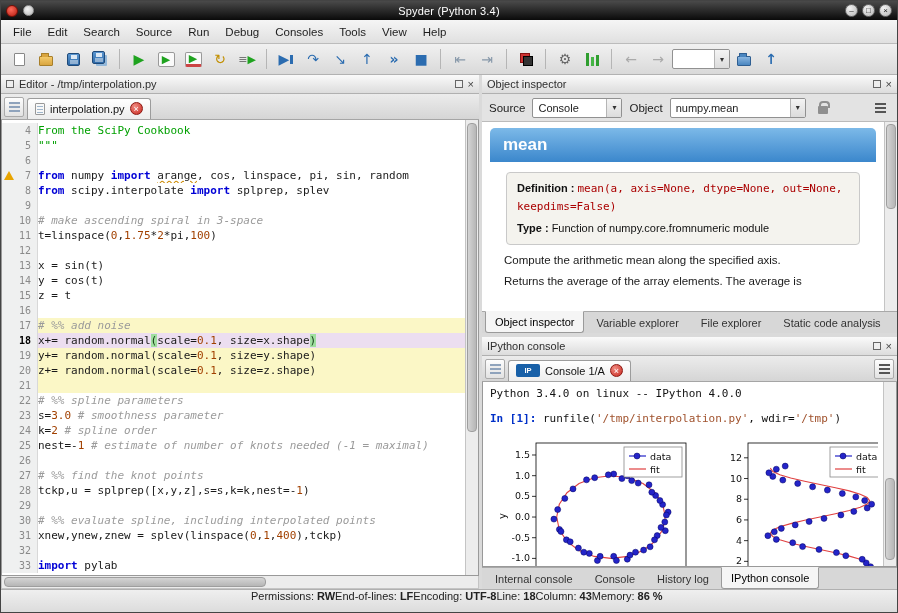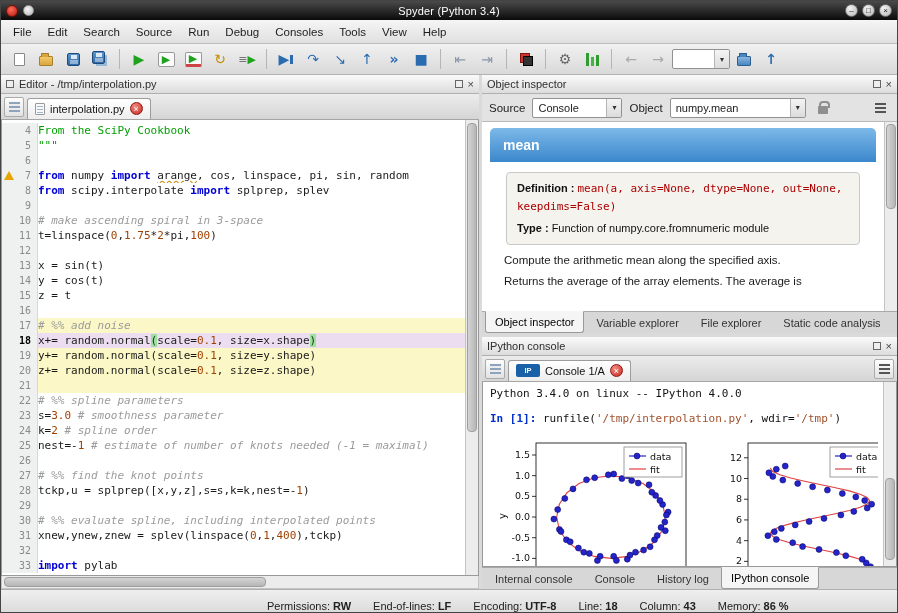--- a/index.html
+++ b/index.html
@@ -92,21 +92,21 @@
   .oi{height:258px;flex:0 0 258px;display:flex;flex-direction:column;min-height:0}
   .srcrow{height:28px;flex:0 0 28px;display:flex;align-items:center;gap:7px;padding:0 7px;background:#e3e3e3;border-bottom:1px solid #bbb;font-size:11.5px;color:#222}
   .combo.src{width:90px}
   .combo.obj{width:136px}
   .mini{width:20px;height:20px;border:none;background:transparent;display:flex;align-items:center;justify-content:center;padding:0}
   .ic-lock{position:relative;width:10px;height:8px;background:#8f8f8f;border-radius:1px;margin-top:5px}
   .ic-lock::before{content:"";position:absolute;top:-5px;left:1.5px;width:7px;height:5px;border:2px solid #8f8f8f;border-bottom:none;border-radius:4px 4px 0 0}
   .spacer{flex:1}
   .docwrap{flex:1;display:flex;min-height:0;background:#fff}
   .doc{flex:1;overflow:hidden;font-size:11.5px}
-  .banner{margin:6px 8px 0;height:34px;border-radius:5px 5px 0 0;background:linear-gradient(#7cb9e8,#3b87cc);color:#fff;font-size:14px;font-weight:bold;display:flex;align-items:center;padding-left:13px}
+  .banner{margin:6px 8px 0;height:34px;border-radius:5px 5px 0 0;background:linear-gradient(#7cb9e8,#3b87cc);color:#fff;font-size:17px;font-weight:bold;display:flex;align-items:center;padding-left:13px}
   .defbox{margin:10px 24px 8px;background:#f4f3ee;border:1px solid #c9c9c9;border-radius:4px;padding:7px 10px;font-size:11px;line-height:1.5;color:#111}
   .defbox b{font-weight:bold}
   .sig{font-family:"DejaVu Sans Mono","Liberation Mono",monospace;color:#aa0000}
   .typerow{margin-top:5px}
   .doc p{margin:9px 22px;color:#1a1a1a}
 
   
   .btabs{height:22px;flex:0 0 22px;background:#d7d7d7;border-top:1px solid #a8a8a8;display:flex;align-items:stretch;padding:0 3px;gap:2px;font-size:11px}
   .btab{display:flex;align-items:center;padding:0 9px;color:#333;border:1px solid transparent}
   .btab.active{background:#f5f5f5;border:1px solid #9a9a9a;border-top-color:#f5f5f5;margin-top:-1px;border-radius:0 0 3px 3px;color:#000}
@@ -117,21 +117,21 @@
   .con-content{flex:1;overflow:hidden;padding:4px 0 0 7px;font-family:"DejaVu Sans Mono","Liberation Mono",monospace;font-size:11px}
   .con-line{height:16px;line-height:16px;white-space:pre}
   .con-line.blank{height:9px}
   .tok-prompt{color:#0030c8;font-weight:bold}
   .tok-cstr{color:#a0522d}
   .tok-code{color:#111}
   .tok-out{color:#111}
   #console-figure{display:block;margin-top:4px}
 
   
-  .statusbar{height:23px;flex:0 0 23px;background:linear-gradient(#efefef,#dcdcdc);border-top:1px solid #b0b0b0;display:flex;align-items:flex-end;font-size:11px;color:#222;padding:0 30px;gap:22px}
+  .statusbar{height:23px;flex:0 0 23px;background:linear-gradient(#efefef,#dcdcdc);border-top:1px solid #b0b0b0;display:flex;align-items:flex-start;font-size:11px;color:#222;padding:0 14px;}
   .sb-item:first-child{margin-left:236px}
   .sb-item b{font-weight:bold;margin-left:3px}
 </style>
 </head>
 <body>
 
 <div class="app">
 
   <div class="titlebar">
     <div class="tb-left">

